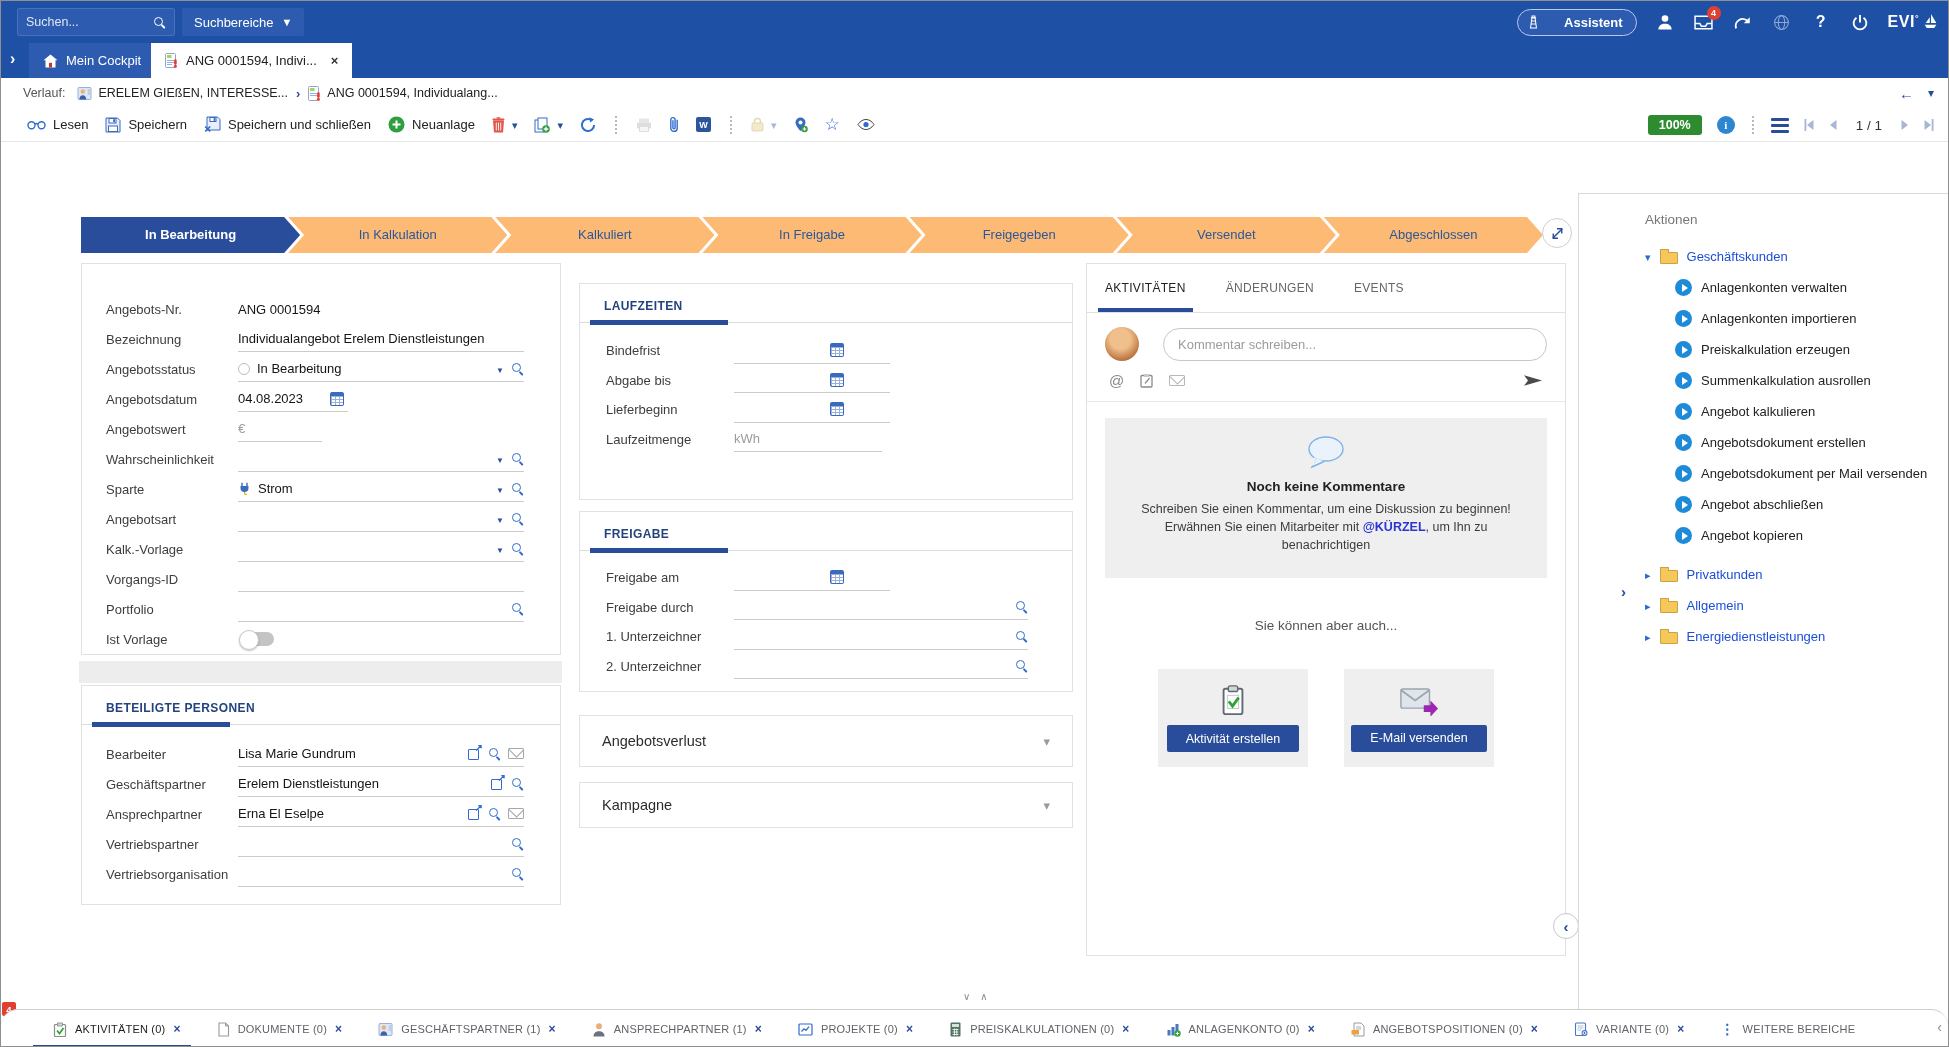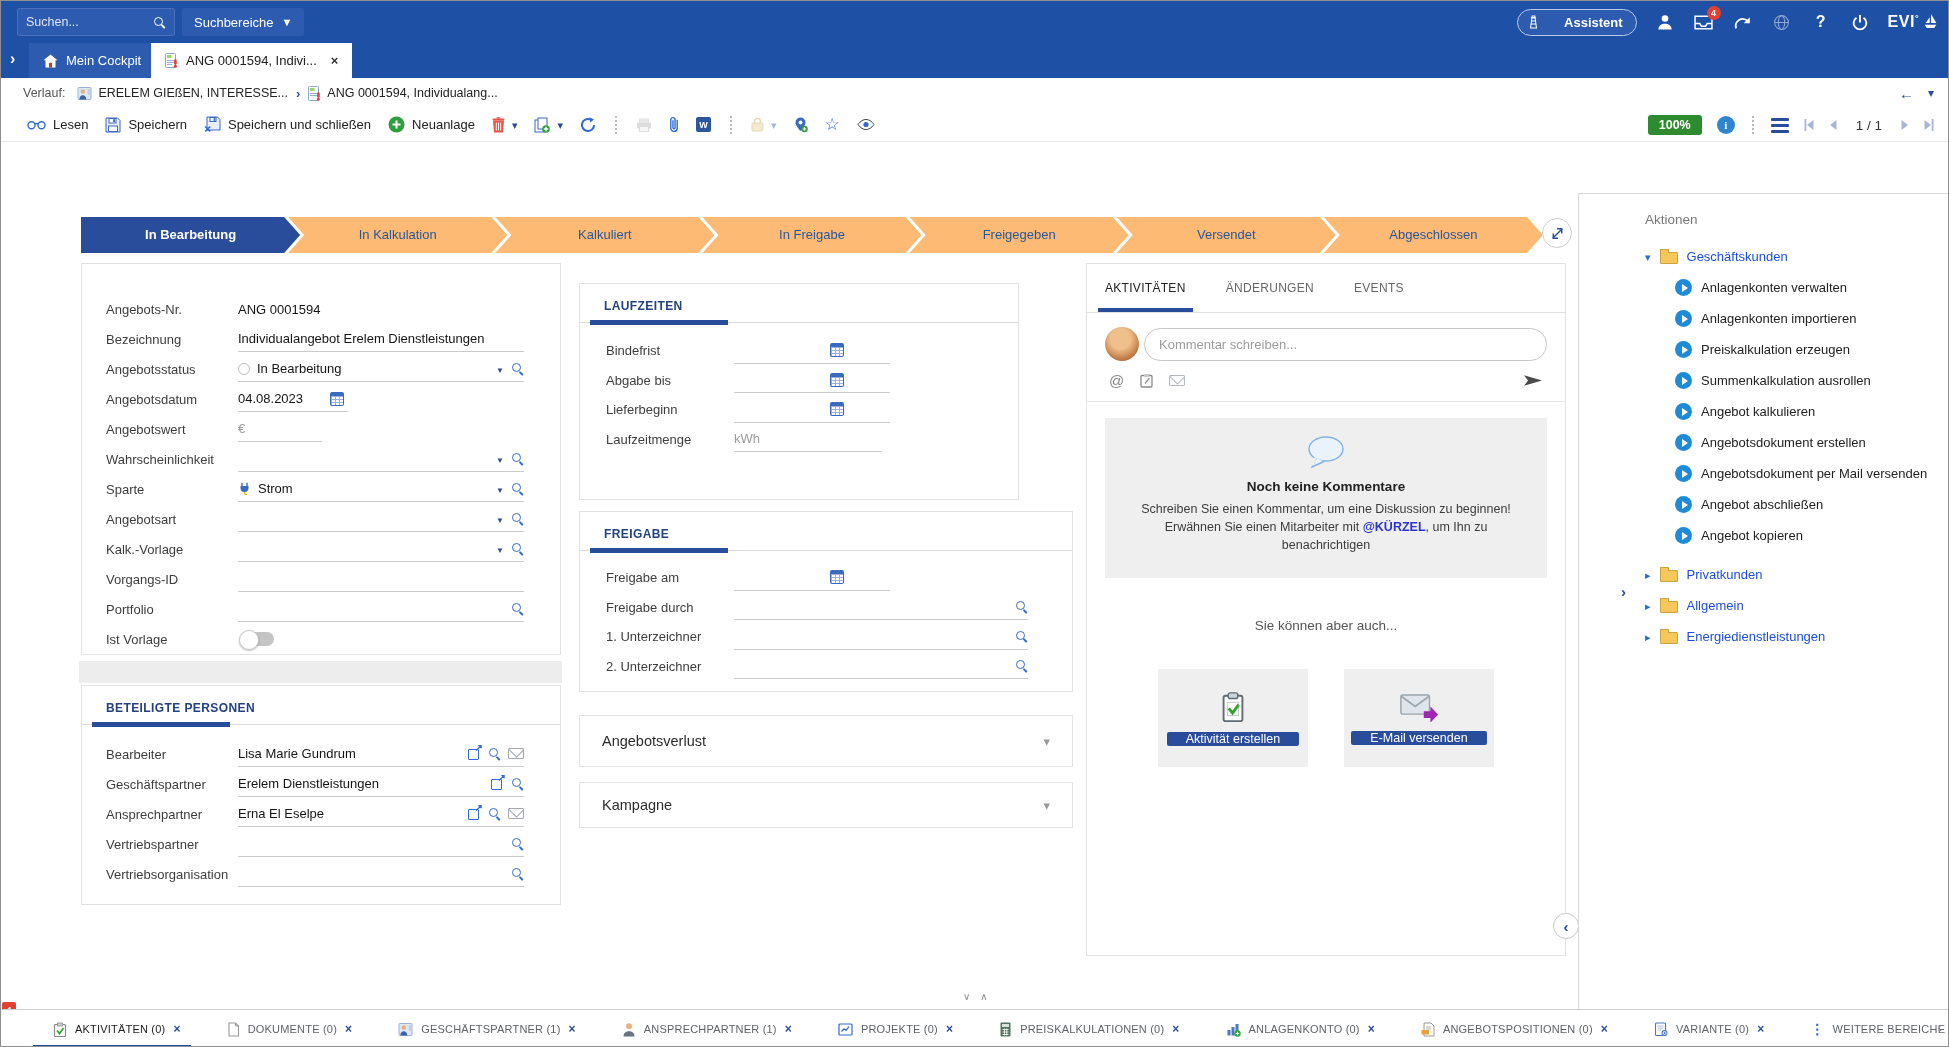--- a/index.html
+++ b/index.html
@@ -61,21 +61,21 @@
   .step { flex:1; height:36px; line-height:36px; text-align:center; font-size:13px; color:#2b579a; background:#fdba74; clip-path:polygon(0 0, calc(100% - 16px) 0, 100% 50%, calc(100% - 16px) 100%, 0 100%, 16px 50%); margin-left:-12px; cursor:pointer; }
   .step:first-child { clip-path:polygon(0 0, calc(100% - 16px) 0, 100% 50%, calc(100% - 16px) 100%, 0 100%); margin-left:0; }
   .step.active { background:#2a4d9b; color:#fff; font-weight:bold; }
   .steps-expand { position:absolute; left:1541px; top:217px; width:30px; height:30px; border:1px solid #cfcfcf; border-radius:50%; background:#fff; display:flex; align-items:center; justify-content:center; cursor:pointer; }
 
   
   .card { position:absolute; background:#fff; border:1px solid #e2e2e2; }
   .card-lform  { left:80px;  top:262px; width:480px; height:392px; padding-top:30px; }
   .gray-strip  { position:absolute; left:78px; top:660px; width:483px; height:22px; background:#ededed; }
   .card-pers   { left:80px;  top:684px; width:480px; height:220px; }
-  .card-lauf   { left:578px; top:282px; width:440px; height:217px; }
+  .card-lauf   { left:578px; top:282px; width:494px; height:217px; }
   .card-frei   { left:578px; top:510px; width:494px; height:181px; }
   .card-averl  { left:578px; top:714px; width:494px; height:52px; }
   .card-kamp   { left:578px; top:781px; width:494px; height:46px; }
 
   .sect-head { position:relative; padding:14px 24px 9px; border-bottom:1px solid #dcdcdc; }
   .sect-head .st { font-size:12px; font-weight:bold; color:#24437e; letter-spacing:.4px; }
   .sect-head::after { content:""; position:absolute; left:10px; bottom:-3px; width:138px; height:5px; background:#2a4d9b; }
 
   .frow { display:flex; align-items:center; height:30px; padding:0 36px 0 24px; }
   .frow .lab { width:132px; flex:none; font-size:13px; color:#3d3d3d; }
@@ -109,54 +109,54 @@
 
   .collap { display:flex; align-items:center; justify-content:space-between; height:100%; padding:0 22px; font-size:14.5px; color:#2c2c2c; cursor:pointer; }
   .collap .cchev::before { content:"▾"; color:#9a9a9a; font-size:13px; }
 
   
   .card-act { left:1085px; top:262px; width:480px; height:693px; display:flex; flex-direction:column; }
   .acard-tabs { display:flex; gap:40px; padding:0 18px; height:49px; border-bottom:1px solid #e0e0e0; }
   .atab { position:relative; display:flex; align-items:center; font-size:12px; letter-spacing:.3px; color:#666; cursor:pointer; }
   .atab.active { color:#222; }
   .atab.active::after { content:""; position:absolute; left:-7px; right:-7px; bottom:0; height:4px; background:#2a4d9b; }
-  .acomment { display:flex; align-items:center; gap:5px; padding:14px 18px 0; }
+  .acomment { display:flex; align-items:center; gap:24px; padding:14px 18px 0; }
   .avatar { width:34px; height:34px; border-radius:50%; flex:none; background:radial-gradient(circle at 45% 35%, #efc08c 0 35%, #c07a45 70%, #8a4f28 100%); cursor:pointer; }
   .cpill { flex:1; height:33px; border:1px solid #c6c6c6; border-radius:17px; display:flex; align-items:center; padding:0 14px; }
   .acicons { display:flex; align-items:center; gap:16px; padding:11px 22px 12px; border-bottom:1px solid #e8e8e8; color:#8a8a8a; }
   .g-at::before { content:"@"; font-size:15px; color:#8a8a8a; }
   .send-ic { margin-left:auto; cursor:pointer; }
   .aempty { margin:16px 18px 0; background:#efefef; padding:17px 26px 24px; text-align:center; }
   .aempty .et { font-weight:bold; font-size:13.5px; color:#222; margin-top:9px; }
   .aempty .ed { font-size:12.5px; color:#3c3c3c; line-height:1.45; margin-top:6px; }
   .mention { color:#2b35d4; font-weight:bold; }
   .asugg { text-align:center; color:#555; font-size:13.5px; margin-top:40px; }
   .acards { display:flex; justify-content:center; gap:36px; margin-top:36px; }
   .mini { width:150px; height:98px; background:#efefef; display:flex; flex-direction:column; align-items:center; justify-content:center; gap:9px; }
-  .mini .mbtn { background:#2a4d9b; color:#fff; border:none; height:14px; padding:0 19px; font-size:12.5px; border-radius:2px; font-family:inherit; cursor:pointer; }
+  .mini .mbtn { background:#2a4d9b; color:#fff; border:none; height:27px; padding:0 19px; font-size:12.5px; border-radius:2px; font-family:inherit; cursor:pointer; }
   .collapse-bubble { position:absolute; left:1552px; top:912px; width:26px; height:26px; border:1px solid #c9c9c9; border-radius:50%; background:#fff; display:flex; align-items:center; justify-content:center; color:#2a4d9b; font-size:15px; font-weight:bold; cursor:pointer; }
   .g-chevl::before { content:"‹"; }
 
   
   .rpanel { position:absolute; left:1577px; top:192px; width:371px; height:816px; background:#fff; border-left:1px solid #d9d9d9; border-top:1px solid #d9d9d9; }
   .rpanel .ptitle { position:absolute; left:66px; top:18px; color:#777; font-size:13.5px; }
   .trow { position:absolute; left:66px; display:flex; align-items:center; gap:9px; height:31px; cursor:pointer; color:#1d4ed8; font-size:13px; white-space:nowrap; }
   .trow .twist::before { content:"▾"; color:#2a6bc8; font-size:11px; }
   .trow .twist.cl::before { content:"▸"; }
   .ic-folder { position:relative; display:inline-block; width:18px; height:12px; background:#f6c85c; border:1px solid #caa23e; border-radius:1px; margin-top:3px; flex:none; }
   .ic-folder::before { content:""; position:absolute; top:-4px; left:-1px; width:7px; height:3px; background:#f6c85c; border:1px solid #caa23e; border-bottom:none; border-radius:1px 1px 0 0; }
   .irow { position:absolute; left:96px; display:flex; align-items:center; gap:9px; height:31px; cursor:pointer; color:#222; font-size:13px; white-space:nowrap; }
   .ic-play { position:relative; display:inline-block; width:17px; height:17px; border-radius:50%; background:#1d8bd8; flex:none; }
   .ic-play::before { content:""; position:absolute; left:6.5px; top:4.5px; border-left:6px solid #fff; border-top:4px solid transparent; border-bottom:4px solid transparent; }
   .panel-grab { position:absolute; left:1620px; top:582px; color:#2a4d9b; font-weight:bold; font-size:15px; cursor:pointer; }
   .g-chevr::before { content:"›"; }
 
   
   .split-arrows { position:absolute; left:962px; top:990px; display:flex; gap:10px; color:#8a8a8a; font-size:10px; cursor:pointer; }
-  .bbar { position:absolute; left:0; top:1008px; width:100%; height:39px; background:#fff; border-top:1px solid #cfcfcf; display:flex; align-items:center; gap:46px; padding:0 26px 0 52px; }
+  .bbar { position:absolute; left:0; top:1008px; width:100%; height:39px; background:#fff; border-top:1px solid #cfcfcf; display:flex; align-items:center; gap:36px; padding:0 26px 0 52px;border-radius:17px; }
   .bbadge { position:absolute; left:1px; top:1001px; width:14px; height:14px; background:#e23f33; color:#fff; font-size:9.5px; font-weight:bold; border-radius:2px; display:flex; align-items:center; justify-content:center; }
   .btab { position:relative; display:flex; align-items:center; gap:8px; font-size:11px; letter-spacing:.2px; color:#5f6368; cursor:pointer; white-space:nowrap; height:39px; }
   .btab.active { color:#1d1d1d; }
   .btab.active::after { content:""; position:absolute; left:-20px; right:-10px; bottom:0; height:4px; background:#2a4d9b; }
   .btab .bx { color:#2a4d9b; font-weight:bold; font-size:12px; }
   .g-x::before { content:"×"; }
   .g-dots::before { content:"⋮"; color:#2f6bd0; font-size:14px; font-weight:bold; }
   .bbar-colla { position:absolute; right:6px; top:1018px; color:#8a8a8a; font-size:14px; cursor:pointer; }
   .g-vee::before { content:"∨"; } .g-wedge::before { content:"∧"; }
   svg { display:block; flex:none; }

